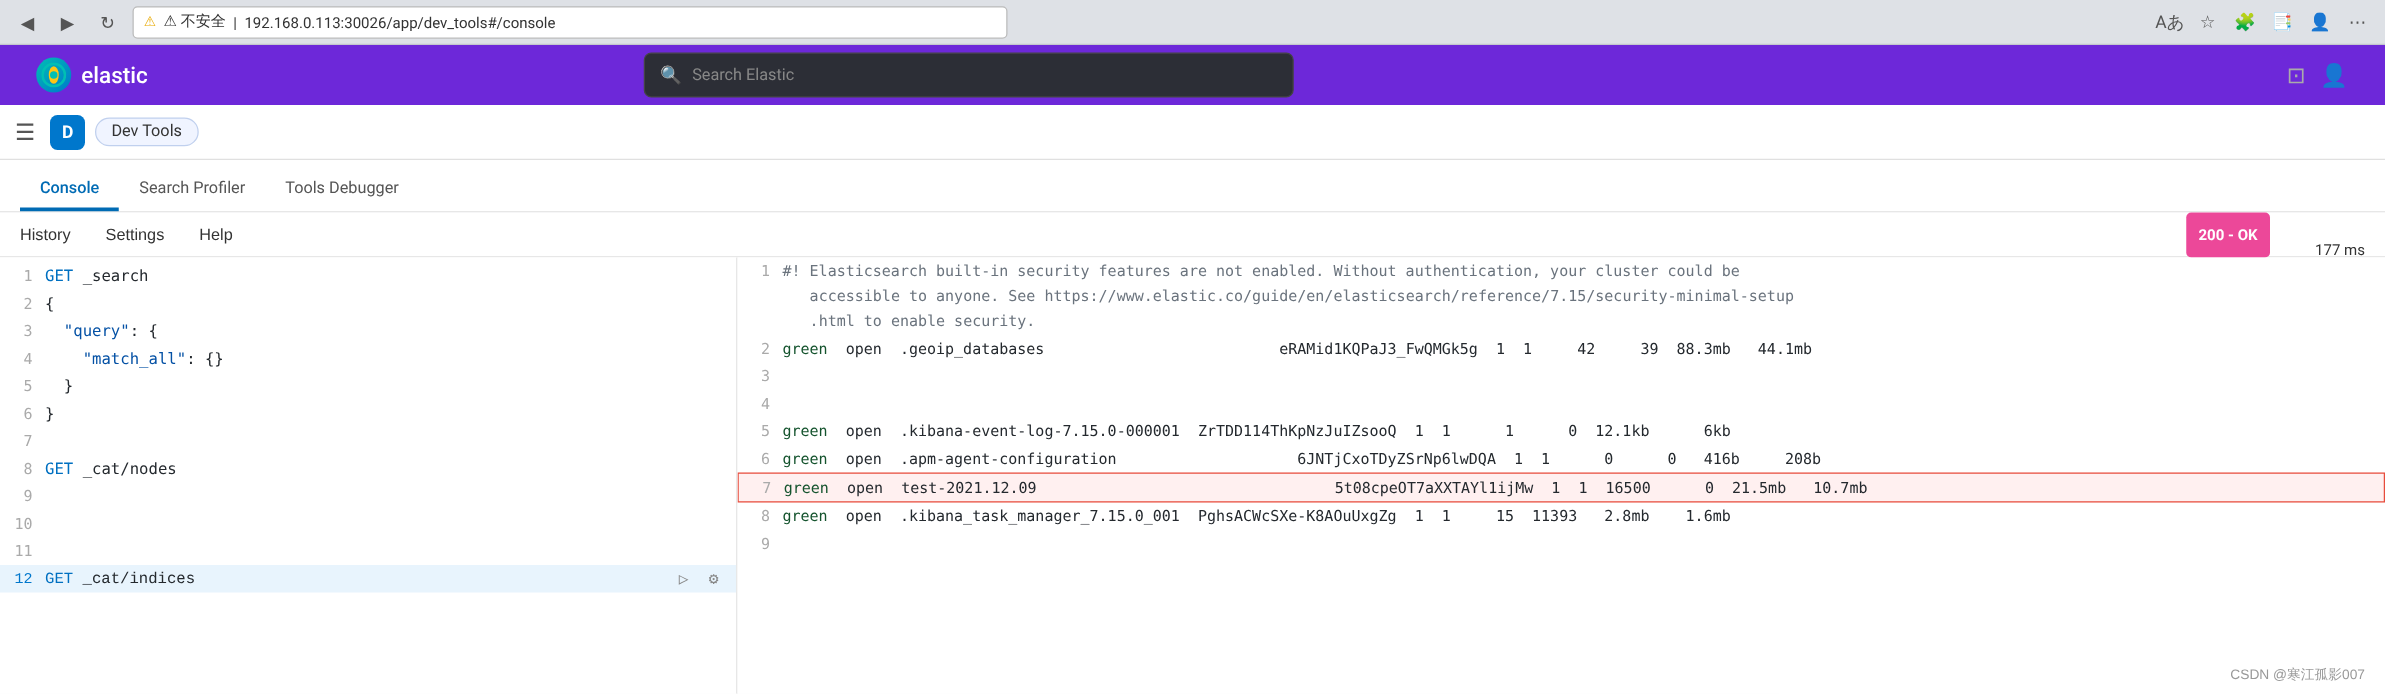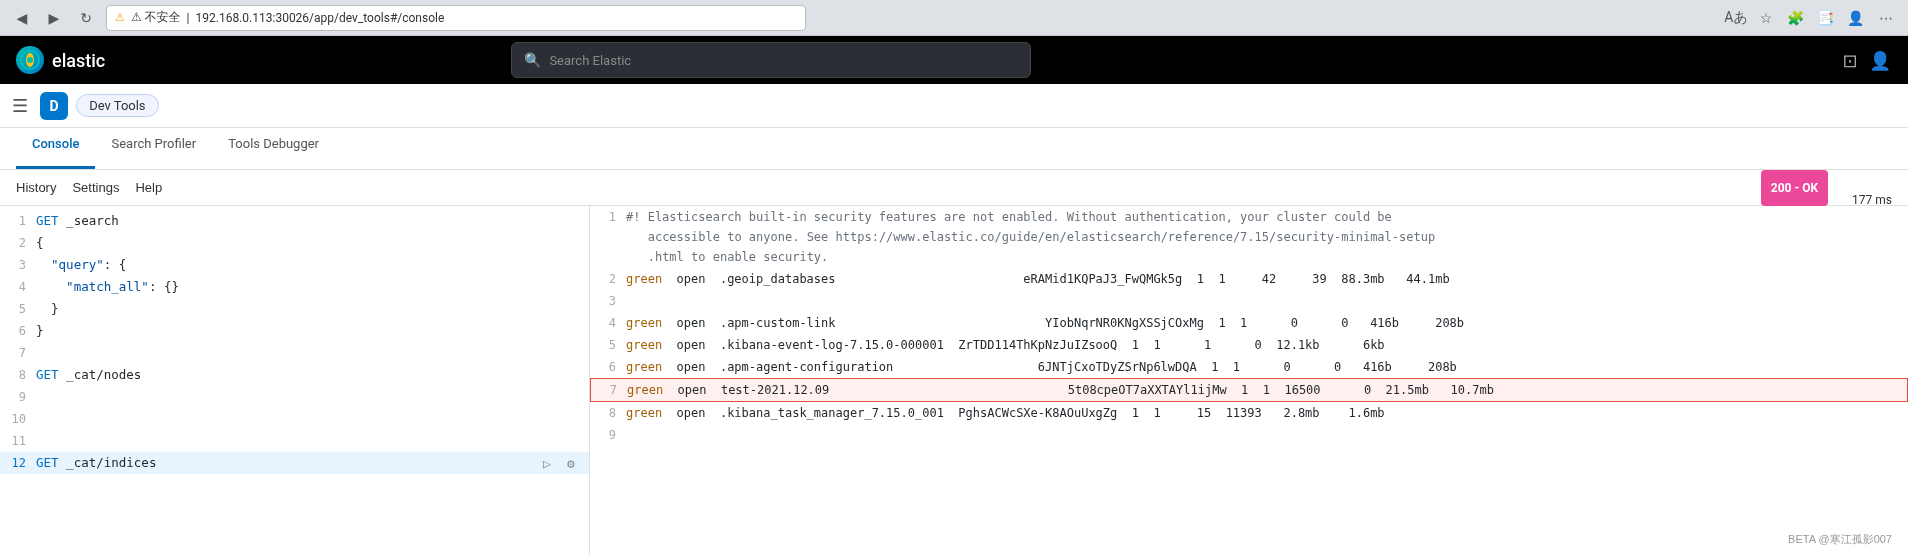--- a/index.html
+++ b/index.html
@@ -41,25 +41,25 @@
       margin-left: auto;
       display: flex;
       align-items: center;
       gap: 6px;
       color: #555;
     }
     .browser-right-icons span { font-size: 14px; cursor: pointer; width: 24px; height: 24px; display: flex; align-items: center; justify-content: center; border-radius: 4px; text-align: center; }
 
     
     .elastic-header {
-      background: #000000;
+      background: #6d28d9;
       height: 48px;
       display: flex;
       align-items: center;
-      padding: 0 16px;
+      padding: 0 29px;
     }
     .elastic-logo {
       display: flex;
       align-items: center;
       gap: 8px;
       color: white;
       font-size: 18px;
       font-weight: 500;
     }
     .elastic-logo-icon {
@@ -120,20 +120,21 @@
       font-size: 13px;
       color: #333;
       cursor: pointer;
     }
 
     
     .tabs-bar {
       background: white;
       height: 42px;
       display: flex;
+      align-items: flex-end;
       padding: 0 16px;
       border-bottom: 1px solid #e0e0e0;
       gap: 0;
     }
     .tab {
       padding: 8px 16px;
       font-size: 13px;
       cursor: pointer;
       color: #555;
       border-bottom: 3px solid transparent;
@@ -155,21 +156,21 @@
     }
 
     
     .toolbar {
       background: white;
       height: 36px;
       display: flex;
       align-items: center;
       padding: 0 16px;
       border-bottom: 1px solid #e0e0e0;
-      gap: 16px;
+      gap: 28px;
     }
     .toolbar-btn {
       font-size: 13px;
       color: #333;
       cursor: pointer;
       background: none;
       border: none;
       padding: 4px 0;
     }
     .status-ok {
@@ -284,21 +285,21 @@
     }
     .result-content {
       flex: 1;
       color: #24292e;
       line-height: 20px;
       white-space: pre-wrap;
       word-break: break-all;
       padding-right: 8px;
     }
     .result-content .comment { color: #6a737d; }
-    .result-content .green { color: #a16207; }
+    .result-content .green { color: #14532d; }
 
     .watermark {
       position: fixed;
       bottom: 8px;
       right: 16px;
       color: #999;
       font-size: 11px;
       font-family: sans-serif;
     }
   </style>
@@ -416,21 +417,21 @@
         <span class="line-number">9</span>
         <span class="line-content"> </span>
       </div>
       <div class="line">
         <span class="line-number">10</span>
       </div>
       <div class="line">
         <span class="line-number">11</span>
         <span class="line-content"> </span>
       </div>
-      <div class="line last-line-active" style="background:#e8f4fd;">
+      <div class="line last-line-active" style="background:#e8f4fd;font-family:Liberation Mono, monospace;">
         <span class="line-number" style="color:#0077cc;">12</span>
         <span class="line-content"><span class="keyword">GET</span> _cat/indices</span>
         <div class="line-actions">
           <span class="action-btn" title="Run">▷</span>
           <span class="action-btn" title="Copy">⚙</span>
         </div>
       </div>
     </div>
   </div>
 
@@ -443,21 +444,20 @@
     </div>
     <div class="result-line">
       <span class="result-line-number">2</span>
       <span class="result-content"><span class="green">green</span>  open  .geoip_databases                          eRAMid1KQPaJ3_FwQMGk5g  1  1     42     39  88.3mb   44.1mb</span>
     </div>
     <div class="result-line">
       <span class="result-line-number">3</span>
     </div>
     <div class="result-line">
       <span class="result-line-number">4</span>
-      <span class="result-content"><span class="green">green</span>  open  .apm-custom-link                             YIobNqrNR0KNgXSSjCOxMg  1  1      0      0   416b     208b</span>
     </div>
     <div class="result-line">
       <span class="result-line-number">5</span>
       <span class="result-content"><span class="green">green</span>  open  .kibana-event-log-7.15.0-000001  ZrTDD114ThKpNzJuIZsooQ  1  1      1      0  12.1kb      6kb</span>
     </div>
     <div class="result-line">
       <span class="result-line-number">6</span>
       <span class="result-content"><span class="green">green</span>  open  .apm-agent-configuration                    6JNTjCxoTDyZSrNp6lwDQA  1  1      0      0   416b     208b</span>
     </div>
     <div class="result-line highlighted" style="background:#fff0f0; border:1px solid #e74c3c;">
@@ -468,13 +468,13 @@
       <span class="result-line-number">8</span>
       <span class="result-content"><span class="green">green</span>  open  .kibana_task_manager_7.15.0_001  PghsACWcSXe-K8AOuUxgZg  1  1     15  11393   2.8mb    1.6mb</span>
     </div>
     <div class="result-line">
       <span class="result-line-number">9</span>
       <span class="result-content"> </span>
     </div>
   </div>
 </div>
 
-<div class="watermark">BETA @寒江孤影007</div>
+<div class="watermark">CSDN @寒江孤影007</div>
 
 </body></html>

